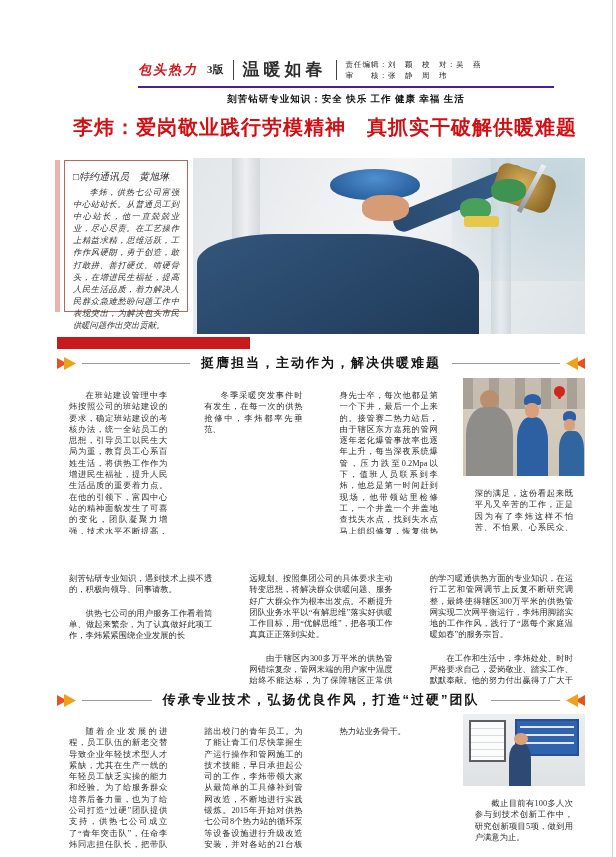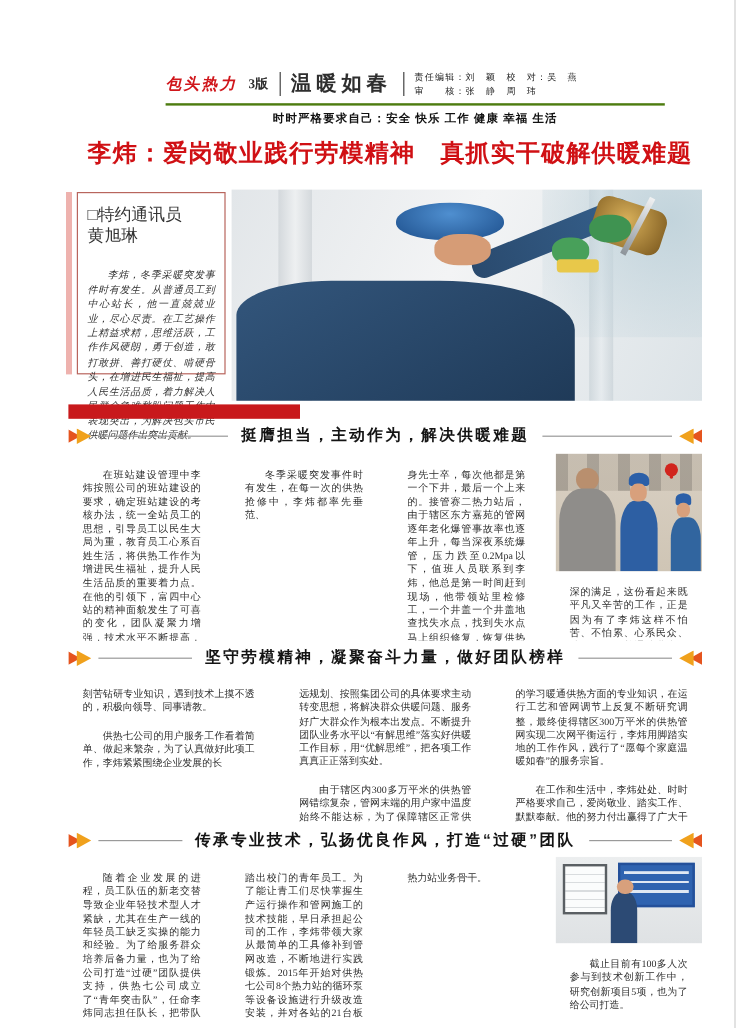--- a/index.html
+++ b/index.html
@@ -2,37 +2,37 @@
 <html><head>
 <meta charset="utf-8">
 <style>
   html,body{margin:0;padding:0;background:#ffffff;}
   .page{position:relative;width:616px;height:857px;background:#fff;overflow:hidden;
         font-family:"Liberation Serif", serif;color:#2e2e2e;}
   .page-border{position:absolute;right:3px;top:0;width:1px;height:100%;background:#cfcfcf;}
 
   
   .masthead{position:absolute;left:138px;top:58px;width:416px;}
-  .mh-row{display:flex;align-items:center;gap:9px;padding-bottom:5px;border-bottom:2px solid #4d7c0f;}
+  .mh-row{display:flex;align-items:center;gap:9px;padding-bottom:5px;border-bottom:2px solid #4c1d95;}
   .brand{color:#d0161b;font-weight:bold;font-style:italic;font-size:13px;letter-spacing:2px;white-space:nowrap;}
   .pageno{font-weight:bold;font-size:11px;white-space:nowrap;}
   .sep{width:1px;height:20px;background:#444;}
   .mh-title{font-family:"Liberation Sans",sans-serif;font-size:17px;font-weight:bold;letter-spacing:4px;white-space:nowrap;}
   .editors{font-size:7.5px;line-height:11px;letter-spacing:1px;white-space:nowrap;color:#222;}
   .values{text-align:center;font-weight:bold;font-size:9.5px;letter-spacing:1px;margin-top:5px;color:#111;}
 
   
   .headline{position:absolute;top:114px;left:0;width:100%;text-align:center;color:#d01014;
             font-family:"Liberation Sans",sans-serif;font-weight:bold;font-size:20px;letter-spacing:1px;padding-left:17px;}
 
   
   .intro-strip{position:absolute;left:55px;top:160px;width:5px;height:152px;background:#eeb2ae;}
   .intro-box{position:absolute;left:64px;top:160px;width:124px;height:152px;border:1px solid #b8655d;
              box-sizing:border-box;padding:9px 8px;}
-  .byline{font-size:14px;color:#333;margin:0 0 18px 0;}
+  .byline{font-size:10px;font-style:italic;color:#333;margin:0 0 3px 0;}
   .intro-text{font-size:8.3px;line-height:12.1px;font-style:italic;text-align:justify;text-indent:2em;margin:0;color:#333;}
   .red-bar{position:absolute;left:57px;top:337px;width:193px;height:12px;background:#c8191c;}
 
   
   .photo{position:relative;overflow:hidden;}
   .photo div{position:absolute;}
 
   .ph-main{position:absolute;left:193px;top:158px;width:392px;height:176px;
            background:linear-gradient(115deg,#e2e6e9 0%,#f3f4f5 45%,#dce3e7 100%);}
   .pm-pipe1{left:10%;top:0;width:7%;height:100%;background:linear-gradient(90deg,#cfd4d8,#eff1f2,#cfd4d8);opacity:.8;}
@@ -103,29 +103,29 @@
       <span class="brand">包头热力</span>
       <span class="pageno">3版</span>
       <span class="sep"></span>
       <span class="mh-title">温暖如春</span>
       <span class="sep"></span>
       <span class="editors">
         <span>责任编辑：刘　颖　校　对：吴　燕</span><br>
         <span>审　　核：张　静　周　玮</span>
       </span>
     </div>
-    <div class="values">时时严格要求自己：安全 快乐 工作 健康 幸福 生活</div>
+    <div class="values">刻苦钻研专业知识：安全 快乐 工作 健康 幸福 生活</div>
   </div>
 
   <div class="headline">李炜：爱岗敬业践行劳模精神　真抓实干破解供暖难题</div>
 
   <div class="intro-strip"></div>
   <div class="intro-box">
     <p class="byline">□特约通讯员　黄旭琳</p>
-    <p class="intro-text">李炜，冬季采暖突发事件时有发生。从普通员工到中心站长，他一直兢兢业业，尽心尽责。在工艺操作上精益求精，思维活跃，工作作风硬朗，勇于创造，敢打敢拼、善打硬仗、啃硬骨头，在增进民生福祉，提高人民生活品质，着力解决人民群众急难愁盼问题工作中表现突出，为解决包头市民供暖问题作出突出贡献。</p>
+    <p class="intro-text">李炜，供热七公司富强中心站站长。从普通员工到中心站长，他一直兢兢业业，尽心尽责。在工艺操作上精益求精，思维活跃，工作作风硬朗，勇于创造，敢打敢拼、善打硬仗、啃硬骨头，在增进民生福祉，提高人民生活品质，着力解决人民群众急难愁盼问题工作中表现突出，为解决包头市民供暖问题作出突出贡献。</p>
   </div>
 
   <div class="photo ph-main">
     <div class="pm-pipe1"></div>
     <div class="pm-pipe2"></div>
     <div class="pm-glow"></div>
     <div class="pm-body"></div>
     <div class="pm-arm"></div>
     <div class="pm-helmet"></div>
     <div class="pm-face"></div>
@@ -174,37 +174,20 @@
         <div class="pv-cap1"></div>
         <div class="pv-face1"></div>
         <div class="pv-man-blue2"></div>
         <div class="pv-cap2"></div>
         <div class="pv-face2"></div>
       </div>
       <p class="para cont">深的满足，这份看起来既平凡又辛苦的工作，正是因为有了李炜这样不怕苦、不怕累、心系民众、冲锋在前的普通从业者的默默付出，才有了寒冬里每家每户的“温暖如春”。</p>
     </div>
   </div>
 
-  <div class="sec-head" style="top:538px">
-    <span class="arr">
-      <svg width="20" height="13" viewBox="0 0 20 13">
-          <polygon points="0,1 10,6.5 0,12" fill="#e5541e"></polygon>
-          <polygon points="7,0 19,6.5 7,13" fill="#f0a11c"></polygon>
-        </svg>
-    </span>
-    <span class="hline"></span>
-    <span class="sec-title">坚守劳模精神，凝聚奋斗力量，做好团队榜样</span>
-    <span class="hline"></span>
-    <span class="arr flip">
-      <svg width="20" height="13" viewBox="0 0 20 13">
-          <polygon points="0,1 10,6.5 0,12" fill="#e5541e"></polygon>
-          <polygon points="7,0 19,6.5 7,13" fill="#f0a11c"></polygon>
-        </svg>
-    </span>
-  </div>
   <div class="sec-body" style="top:561px;height:127px">
     <div class="col">
       <p class="para cont">刻苦钻研专业知识，遇到技术上摸不透的，积极向领导、同事请教。</p>
       <p class="para">供热七公司的用户服务工作看着简单、做起来繁杂，为了认真做好此项工作，李炜紧紧围绕企业发展的长</p>
     </div>
     <div class="col">
       <p class="para cont">远规划、按照集团公司的具体要求主动转变思想，将解决群众供暖问题、服务好广大群众作为根本出发点。不断提升团队业务水平以“有解思维”落实好供暖工作目标，用“优解思维”，把各项工作真真正正落到实处。</p>
       <p class="para">由于辖区内300多万平米的供热管网错综复杂，管网末端的用户家中温度始终不能达标，为了保障辖区正常供暖，焊接专业出身的他开始大量</p>
     </div>
     <div class="col">
@@ -242,16 +225,16 @@
       <p class="para cont">热力站业务骨干。</p>
     </div>
     <div class="col">
       <div class="photo ph-train">
         <div class="pt-board1"></div>
         <div class="pt-board2"></div>
         <div class="pt-board2-lines"></div>
         <div class="pt-man"></div>
         <div class="pt-head"></div>
       </div>
-      <p class="para">截止目前有100多人次参与到技术创新工作中，研究创新项目5项，也为了给公司打造。</p>
+      <p class="para">截止目前有100多人次参与到技术创新工作中，研究创新项目5项，做到用户满意为止。</p>
     </div>
   </div>
 </div>
 
 </body></html>

